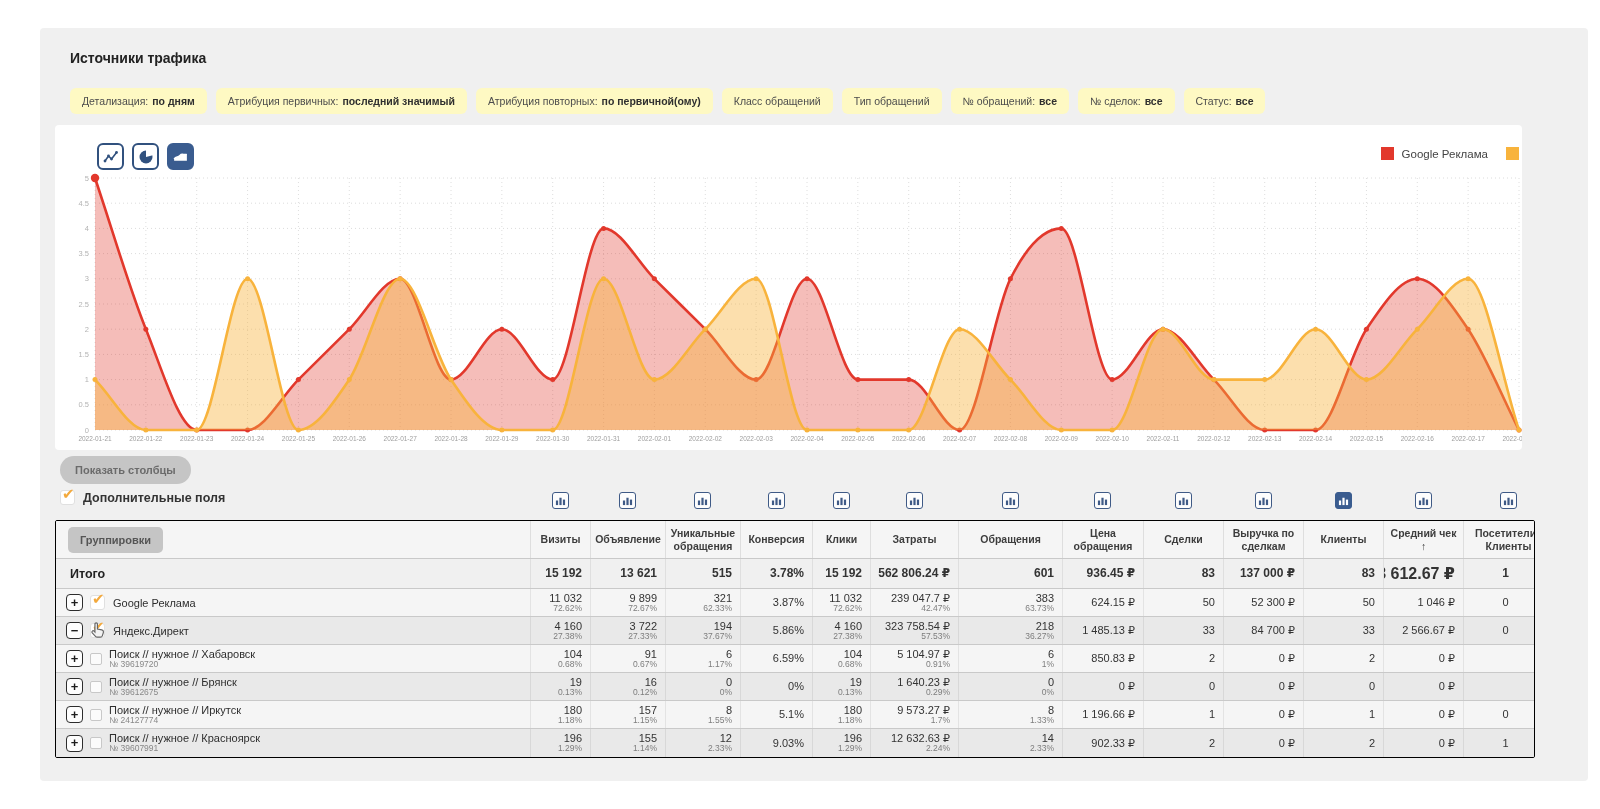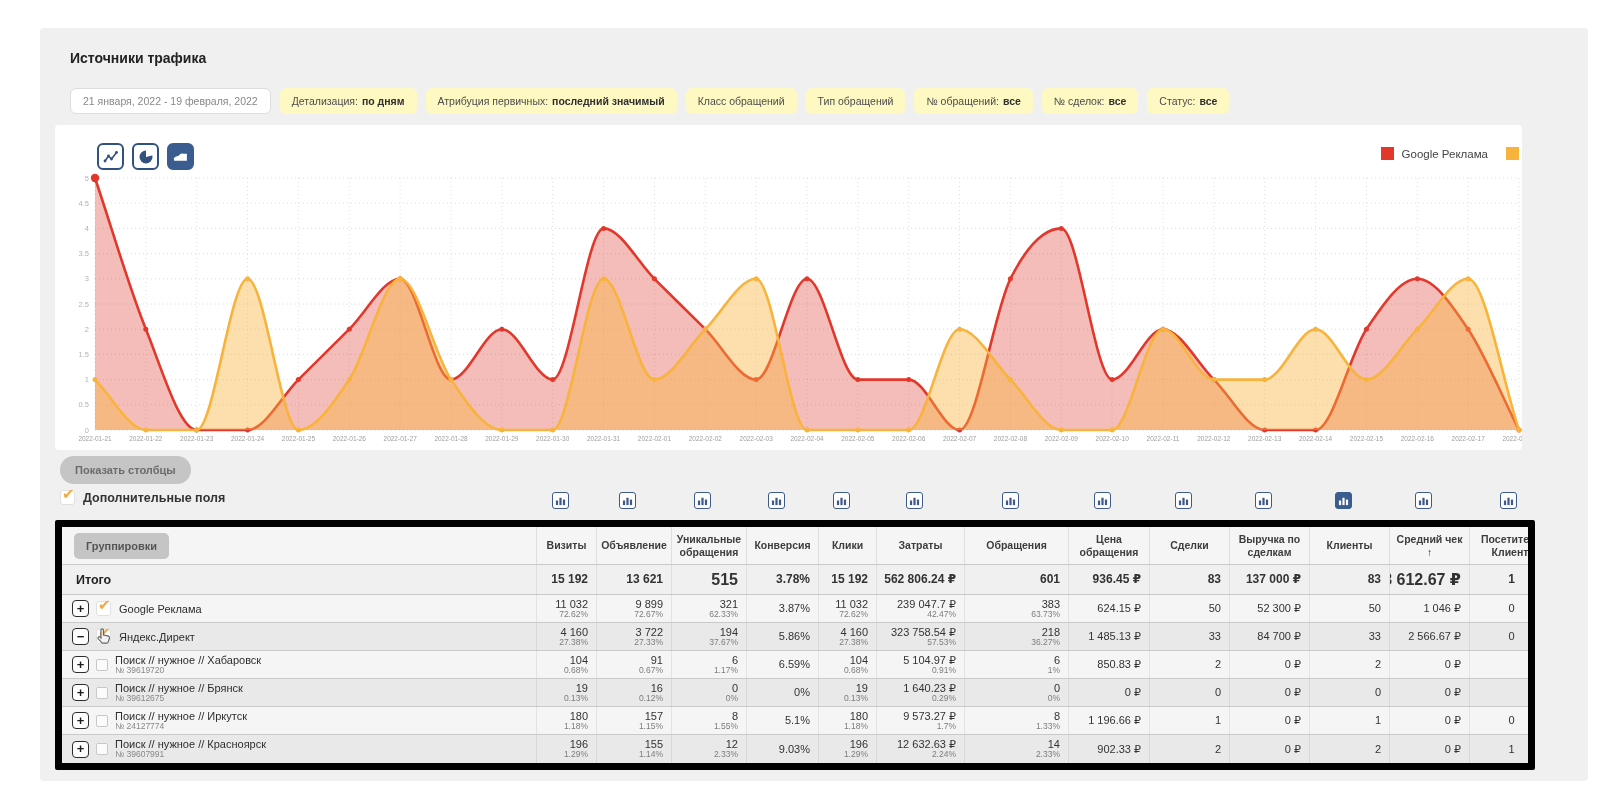--- a/index.html
+++ b/index.html
@@ -35,21 +35,21 @@
   .icons-grid .ic-wrap { display:flex; justify-content:center; }
   .colicon { width:17px; height:17px; border:1px solid #3f5a86; border-radius:3px; background:#fdfdfd;
              display:flex; align-items:center; justify-content:center; cursor:pointer; }
   .colicon.active { background:#3a5c8f; border-color:#3a5c8f; }
 
   .amber-check { position:relative; width:15px; height:15px; background:#fff; border:1px solid #e0e0e0; border-radius:3px; display:inline-block; }
   .amber-check .tick { position:absolute; left:1px; top:-6px; font-size:15px; font-weight:bold; color:#f3a93c; }
   .empty-check { width:12px; height:12px; background:#fbfbfb; border:1px solid #c8c8c8; border-radius:2px; display:inline-block; }
 
   .table { position:absolute; left:15px; top:492px; width:1480px; overflow:hidden; background:#f5f5f5;
-           border:7px solid #000000; border-radius:2px; }
+           border:1px solid #000000; border-radius:2px; }
   .trow { display:grid; border-bottom:1px solid #c9c9c9; }
   .trow:last-child { border-bottom:none; }
   .tcell { border-right:1px solid rgba(0,0,0,0.07); display:flex; flex-direction:column;
            align-items:flex-end; justify-content:center; padding:2px 8px 2px 2px; overflow:hidden; }
   .tcell:last-child { align-items:center; }
   .thead-row { height:38px; background:#f5f5f5; }
   .thead-cell { border-right:1px solid rgba(0,0,0,0.09); display:flex; align-items:center; justify-content:center;
                 text-align:center; font-size:10.5px; font-weight:bold; color:#3d3d3d; line-height:1.2; padding:2px 3px;
                 cursor:pointer; overflow:hidden; white-space:normal; }
   .gr-cell { display:flex; align-items:center; gap:12px; padding-left:12px; justify-content:flex-start; text-align:left; }
@@ -78,29 +78,32 @@
 </style>
 </head>
 <body>
 
 <div class="page">
   <div class="panel">
 
     <div class="title">Источники трафика</div>
 
     <div class="filters">
-      <div class="date-input">21 января, 2022 - 19 февраля, 2022</div>
       <div id="chips" style="display:flex;gap:9px;">
           <div class="chip">
             <span>Детализация:</span>
             <b>по дням</b>
           </div>
           <div class="chip">
             <span>Атрибуция первичных:</span>
             <b>последний значимый</b>
+          </div>
+          <div class="chip">
+            <span>Атрибуция повторных:</span>
+            <b>по первичной(ому)</b>
           </div>
           <div class="chip">
             <span>Класс обращений</span>
           </div>
           <div class="chip">
             <span>Тип обращений</span>
           </div>
           <div class="chip">
             <span>№ обращений:</span>
             <b>все</b>
@@ -447,21 +450,21 @@
         </div>
         <div class="trow totals-row" style="grid-template-columns: 475px 60px 75px 75px 72px 58px 88px 104px 81px 80px 80px 80px 80px 90px;">
           <div class="tcell totals-label">Итого</div>
           <div class="tcell">
             <div class="cell-main" style="font-weight: bold; font-size: 12px;">15 192</div>
           </div>
           <div class="tcell">
             <div class="cell-main" style="font-weight: bold; font-size: 12px;">13 621</div>
           </div>
           <div class="tcell">
-            <div class="cell-main" style="font-weight: bold; font-size: 16px;">515</div>
+            <div class="cell-main" style="font-weight: bold; font-size: 12px;">515</div>
           </div>
           <div class="tcell">
             <div class="cell-main" style="font-weight: bold; font-size: 12px;">3.78%</div>
           </div>
           <div class="tcell">
             <div class="cell-main" style="font-weight: bold; font-size: 12px;">15 192</div>
           </div>
           <div class="tcell">
             <div class="cell-main" style="font-weight: bold; font-size: 12px;">562 806.24 ₽</div>
           </div>

